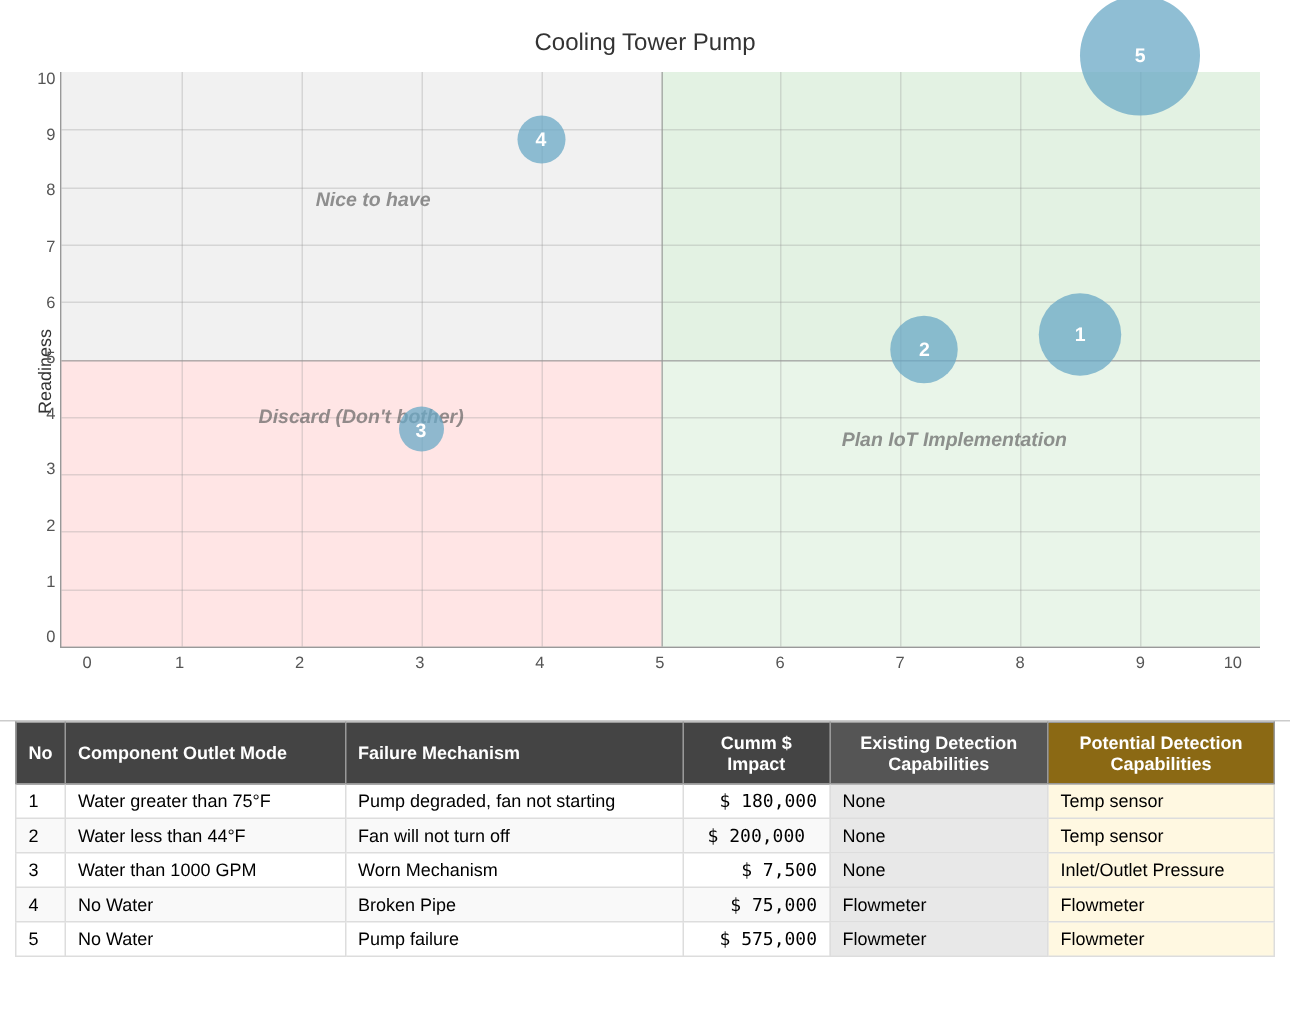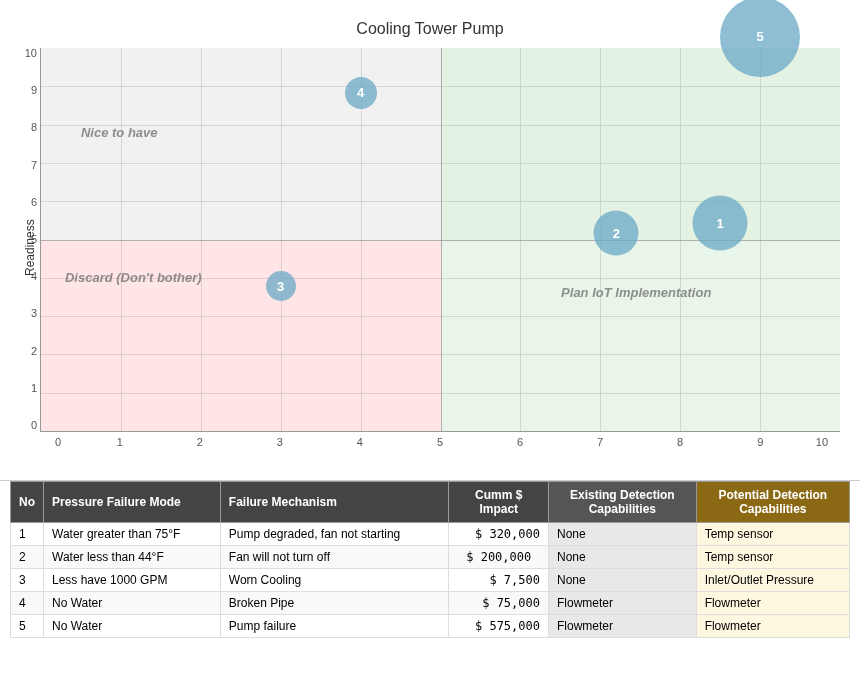--- a/index.html
+++ b/index.html
@@ -137,20 +137,21 @@
       background: rgba(150,150,150,0.6);
     }
 
     
     .q-label {
       position: absolute;
       font-size: 13px;
       color: rgba(100,100,100,0.7);
       font-style: italic;
       font-weight: bold;
+      text-align: center;
       pointer-events: none;
     }
 
     
     .bubble {
       position: absolute;
       border-radius: 50%;
       background: rgba(106, 168, 198, 0.75);
       display: flex;
       align-items: center;
@@ -324,48 +325,48 @@
         </div>
     </div>
   </div>
 </div>
 
 <div class="table-container">
   <table>
     <thead>
       <tr>
         <th style="background:#444;width:30px;">No</th>
-        <th style="background:#444;">Pressure Failure Mode</th>
+        <th style="background:#444;">Component Outlet Mode</th>
         <th style="background:#444;">Failure Mechanism</th>
         <th class="center" style="background:#444;">Cumm $<br>Impact</th>
         <th class="center" style="background:#555;color:#fff;">Existing Detection<br>Capabilities</th>
         <th class="center" style="background:#8B6914;color:#fff;">Potential Detection<br>Capabilities</th>
       </tr>
     </thead>
     <tbody id="tableBody">
     <tr style="background: rgb(255, 255, 255);">
           <td>1</td>
           <td>Water greater than 75°F</td>
           <td>Pump degraded, fan not starting</td>
-          <td class="money" style="font-family: monospace;">$ 320,000</td>
+          <td class="money" style="font-family: monospace;">$ 180,000</td>
           <td style="background: rgb(232, 232, 232);">None</td>
           <td style="background: rgb(255, 248, 225);">Temp sensor</td>
         </tr>
         <tr style="background: rgb(249, 249, 249);">
           <td>2</td>
           <td>Water less than 44°F</td>
           <td>Fan will not turn off</td>
           <td class="money" style="font-family: monospace; text-align: center;">$ 200,000</td>
           <td style="background: rgb(232, 232, 232);">None</td>
           <td style="background: rgb(255, 248, 225);">Temp sensor</td>
         </tr>
         <tr style="background: rgb(255, 255, 255);">
           <td>3</td>
-          <td>Less have 1000 GPM</td>
-          <td>Worn Cooling</td>
+          <td>Water than 1000 GPM</td>
+          <td>Worn Mechanism</td>
           <td class="money" style="font-family: monospace;">$   7,500</td>
           <td style="background: rgb(232, 232, 232);">None</td>
           <td style="background: rgb(255, 248, 225);">Inlet/Outlet Pressure</td>
         </tr>
         <tr style="background: rgb(249, 249, 249);">
           <td>4</td>
           <td>No Water</td>
           <td>Broken Pipe</td>
           <td class="money" style="font-family: monospace;">$  75,000</td>
           <td style="background: rgb(232, 232, 232);">Flowmeter</td>

